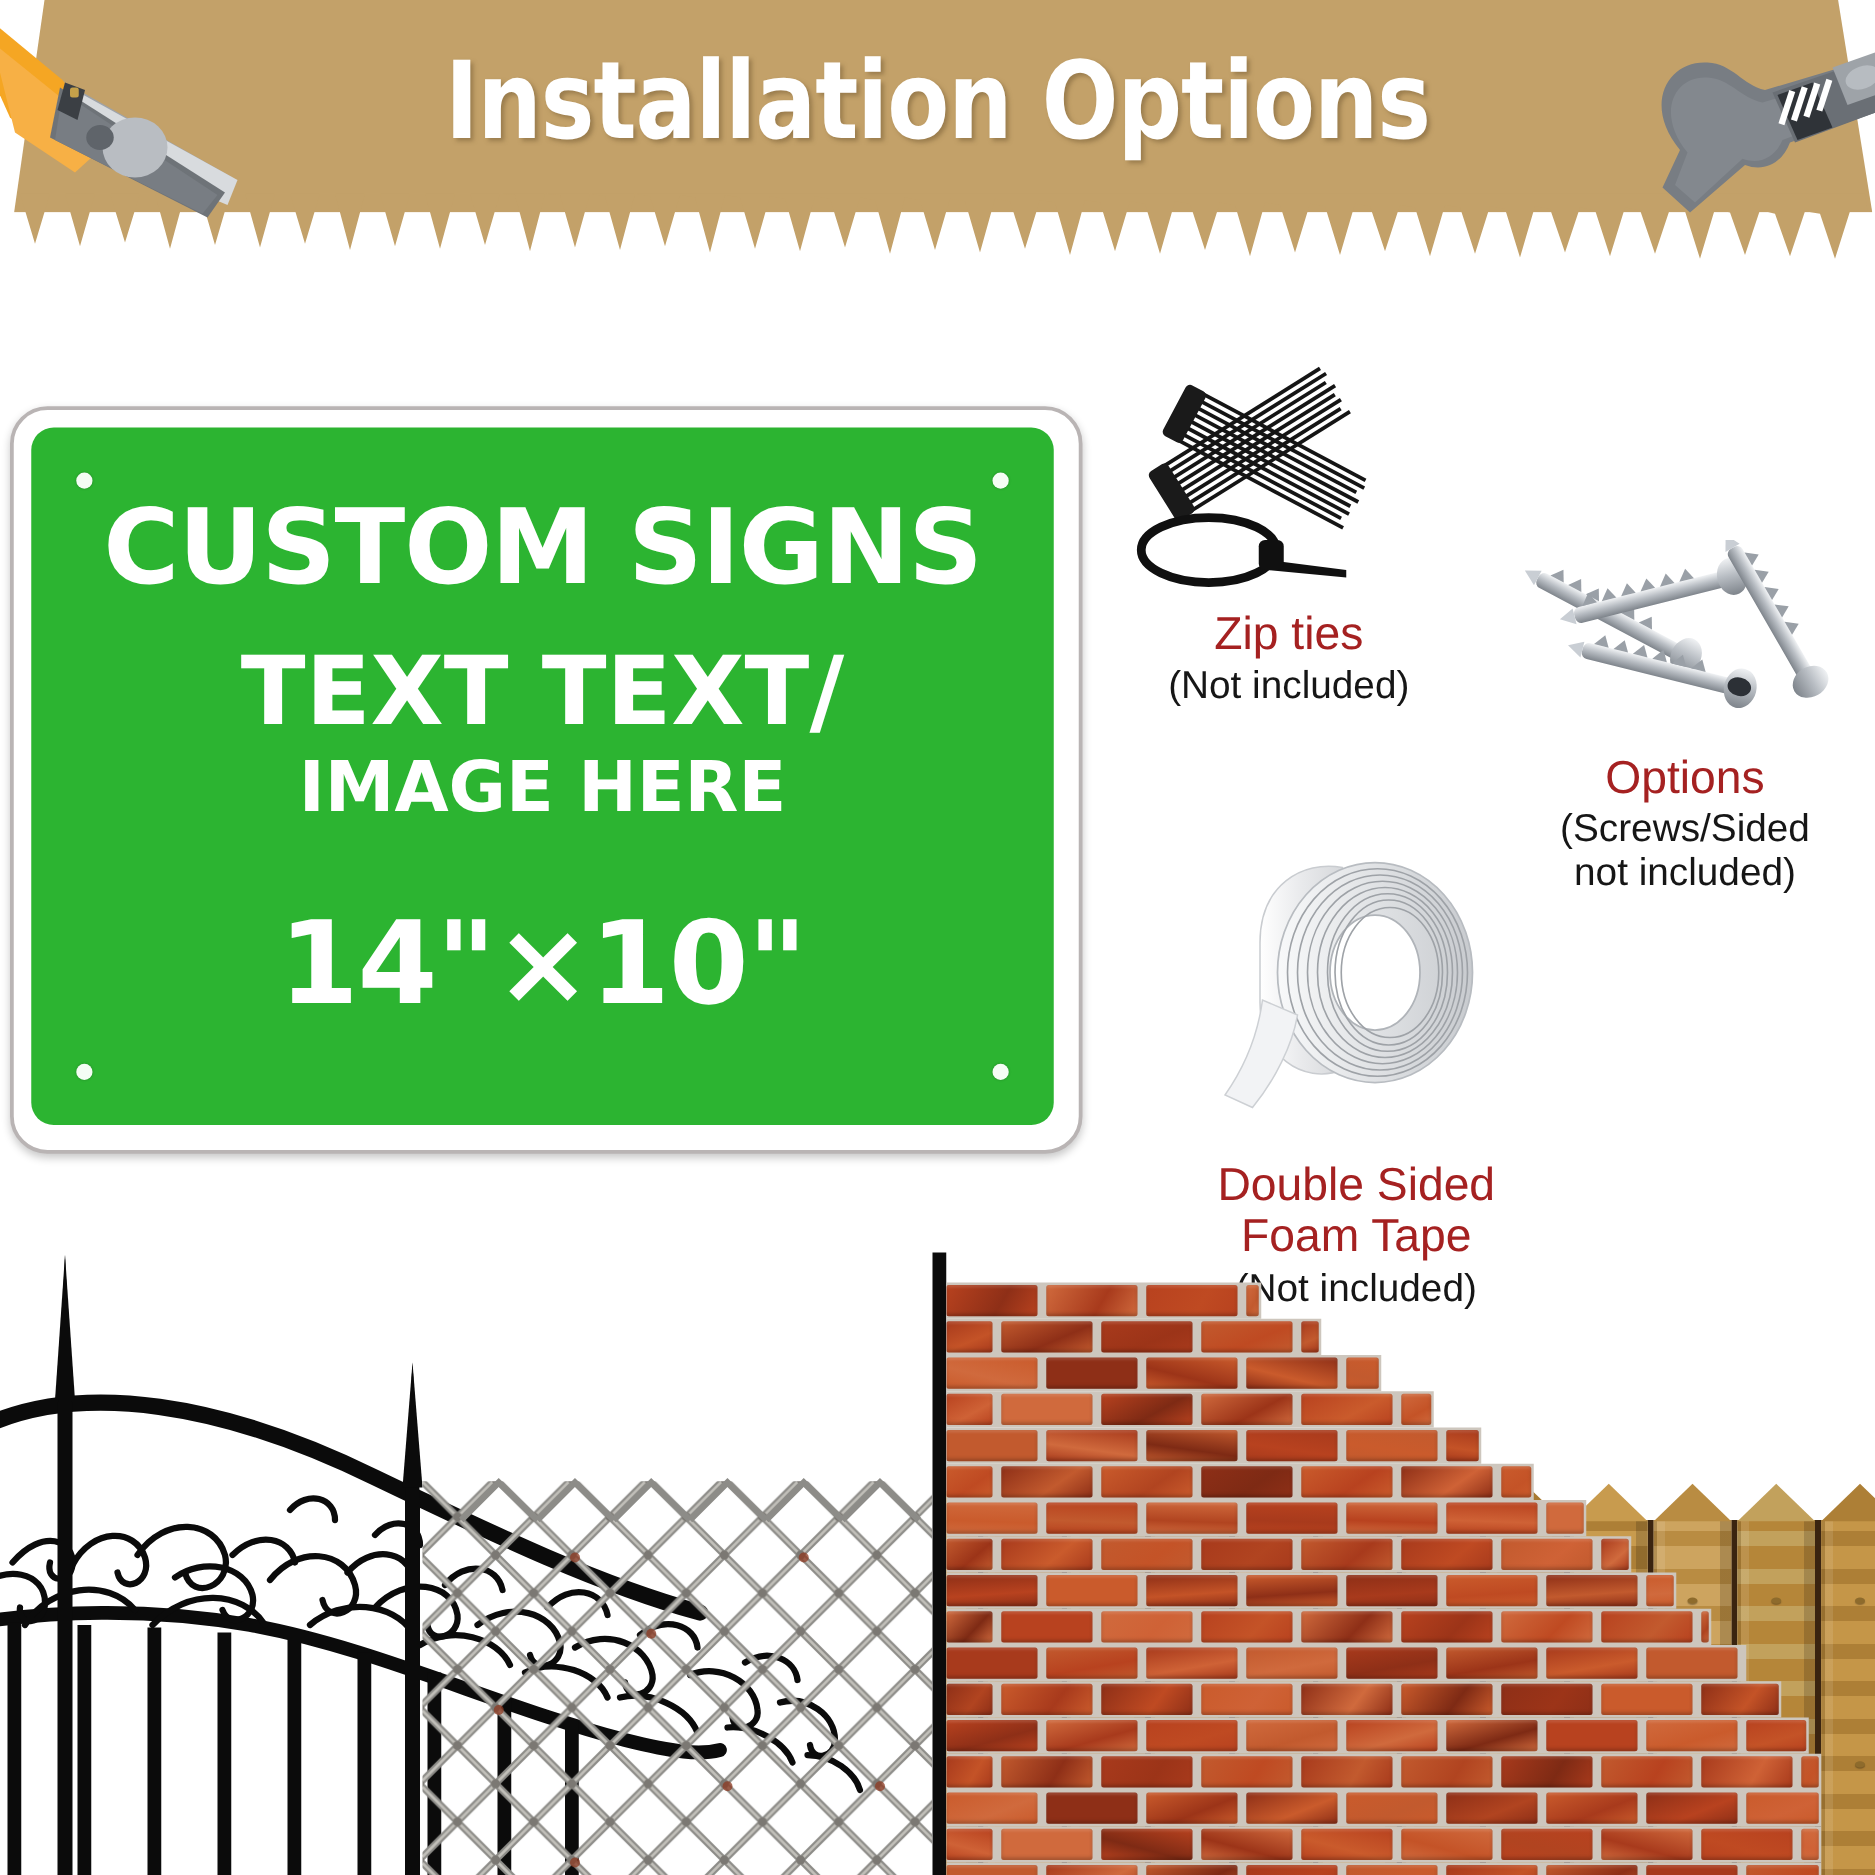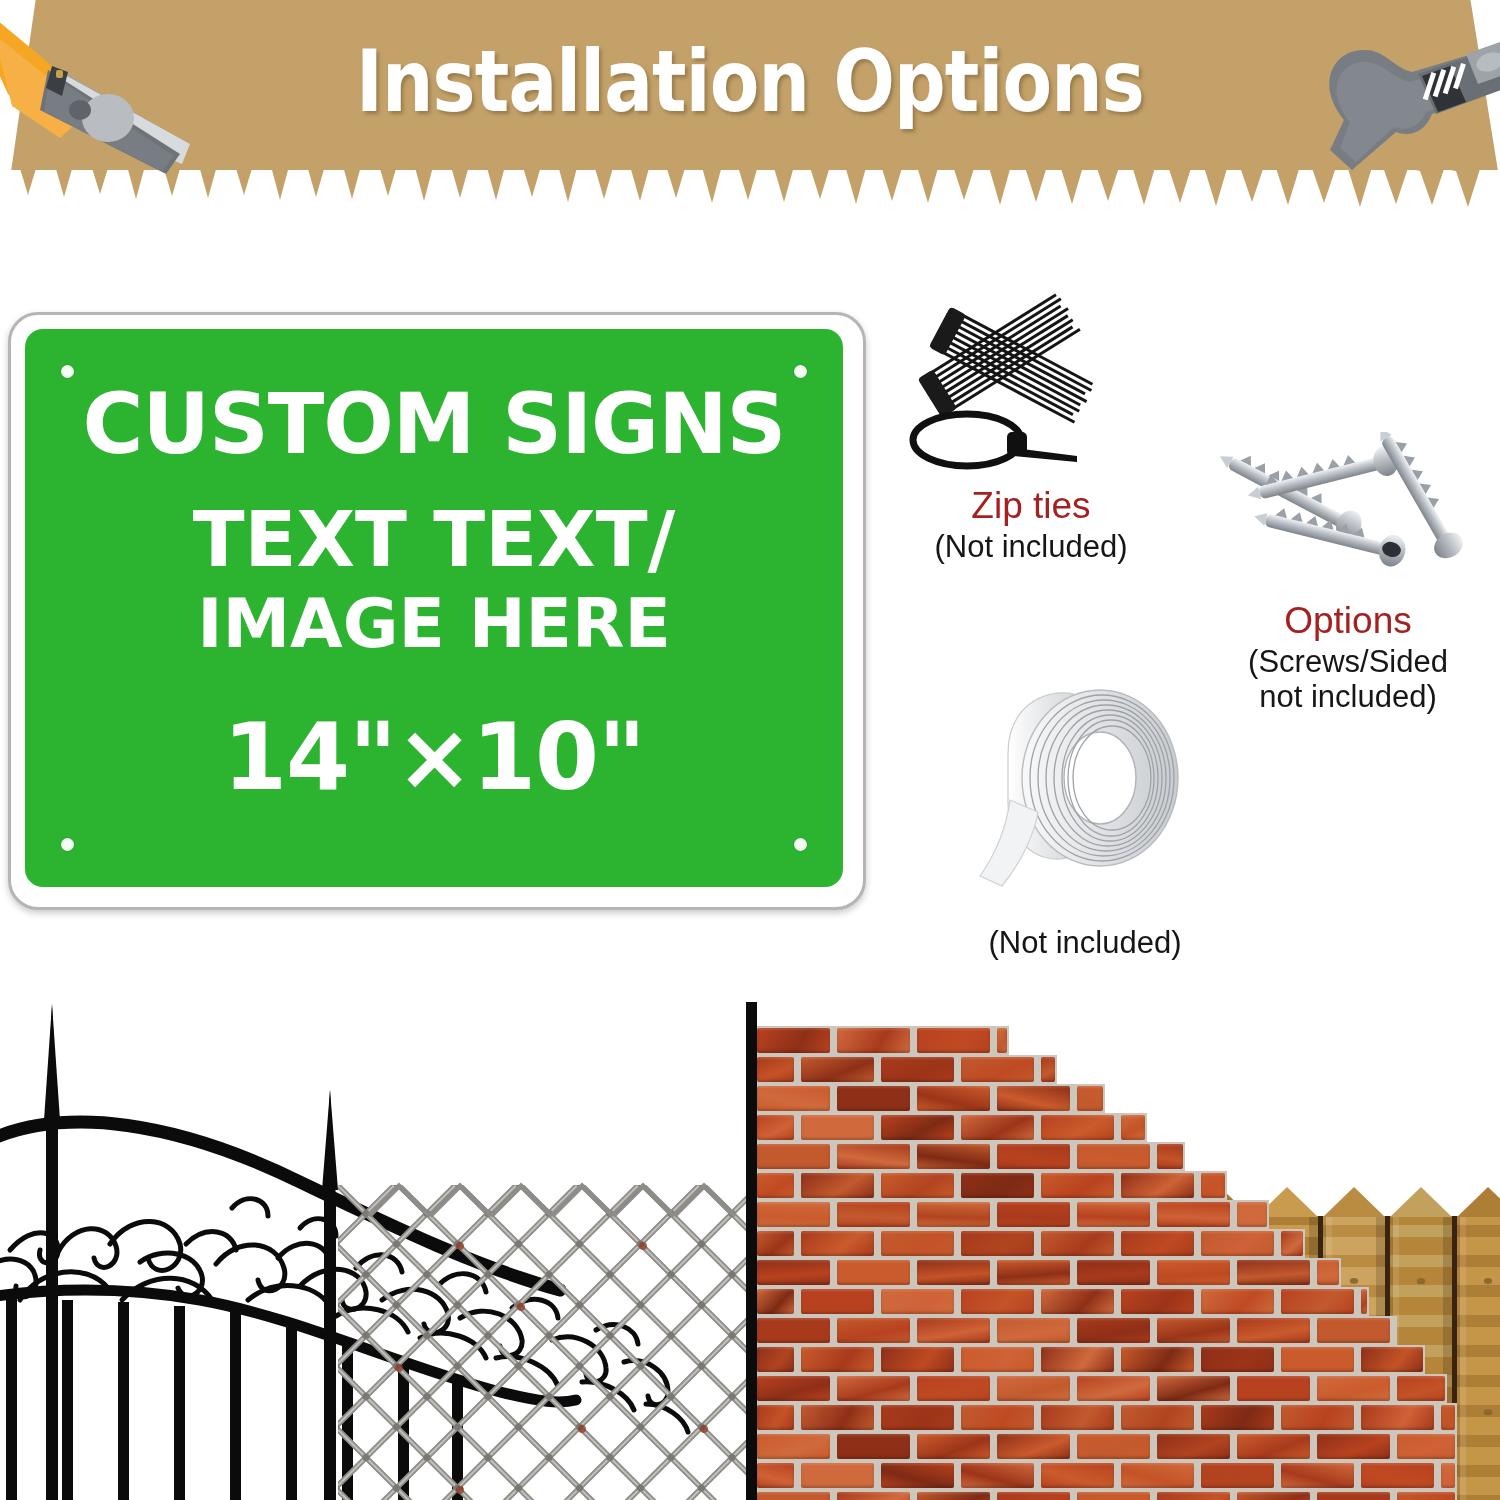--- a/index.html
+++ b/index.html
@@ -18,36 +18,36 @@
     transform:scaleX(.84);transform-origin:50% 50%;
     text-shadow:3px 3px 4px rgba(120,95,55,.55);line-height:1;}
 
   
   .tool{position:absolute;}
   .pliers{left:-10px;top:14px;width:250px;height:190px;}
   .wrench{left:1300px;top:10px;width:215px;height:200px;}
 
   
   .sign-wrap{position:absolute;left:8px;top:312px;width:852px;height:592px;}
-  .sign-plate{position:absolute;left:0;top:0;width:852px;height:592px;
+  .sign-plate{position:absolute;left:0;top:13px;width:852px;height:592px;
     background:#ffffff;border:3px solid #b9b4b4;border-radius:30px;
     box-shadow:0 3px 7px rgba(0,0,0,.22);}
   .sign-face{position:absolute;left:14px;top:14px;width:818px;height:558px;
     background:#2cb431;border-radius:18px;}
   .hole{position:absolute;width:13px;height:13px;border-radius:50%;background:#f4fdf4;
     box-shadow:0 0 2px rgba(0,0,0,.25);}
   .hole.tl{left:36px;top:36px;}
   .hole.tr{right:36px;top:36px;}
   .hole.bl{left:36px;bottom:36px;}
   .hole.br{right:36px;bottom:36px;}
   .sign-text{position:absolute;left:0;width:818px;text-align:center;color:#ffffff;
     font-family:"DejaVu Sans",sans-serif;font-weight:bold;line-height:1.02;}
   .sign-l1{top:54px;font-size:83px;letter-spacing:-1px;}
   .sign-l2{top:172px;font-size:76px;letter-spacing:0px;}
-  .sign-l3{top:260px;font-size:68px;letter-spacing:0px;}
+  .sign-l3{top:260px;font-size:56px;letter-spacing:0px;}
   .sign-l4{top:382px;font-size:92px;letter-spacing:-1px;}
 
   
   .acc{position:absolute;text-align:center;}
   .acc .art{position:relative;margin:0 auto;}
   .acc-title{font-family:"Liberation Sans",sans-serif;font-size:37px;color:#a52121;
     line-height:1.12;margin-top:4px;white-space:pre-line;}
   .acc-note{font-family:"Liberation Sans",sans-serif;font-size:31px;color:#161616;
     line-height:1.12;margin-top:4px;white-space:pre-line;}
 
@@ -278,20 +278,22 @@
         <ellipse cx="154" cy="98" rx="66" ry="78"></ellipse>
         <ellipse cx="156" cy="98" rx="60" ry="73"></ellipse>
         <ellipse cx="158" cy="98" rx="54" ry="68"></ellipse>
         <ellipse cx="160" cy="98" rx="48" ry="63"></ellipse>
         <ellipse cx="161" cy="98" rx="43" ry="58"></ellipse>
         <ellipse cx="162" cy="98" rx="39" ry="52"></ellipse>
       </g>
 
       <path d="M60,120 C56,150 44,176 30,196 L52,206 C70,184 84,156 88,132 Z" fill="#f2f3f5" stroke="#cdd0d4" stroke-width="1.2"></path>
     </svg>
+    <div class="acc-title">Double Sided
+Foam Tape</div>
     <div class="acc-note">(Not included)</div>
   </div>
 
   <div class="divider"></div>
 
   <div class="bottom-left">
     <svg width="746" height="500" viewBox="0 0 746 500">
 
       <path d="M-30,150 C60,96 190,128 300,182 C400,230 480,268 560,290" stroke="#0b0b0b" stroke-width="13" fill="none" stroke-linecap="round"></path>
 

